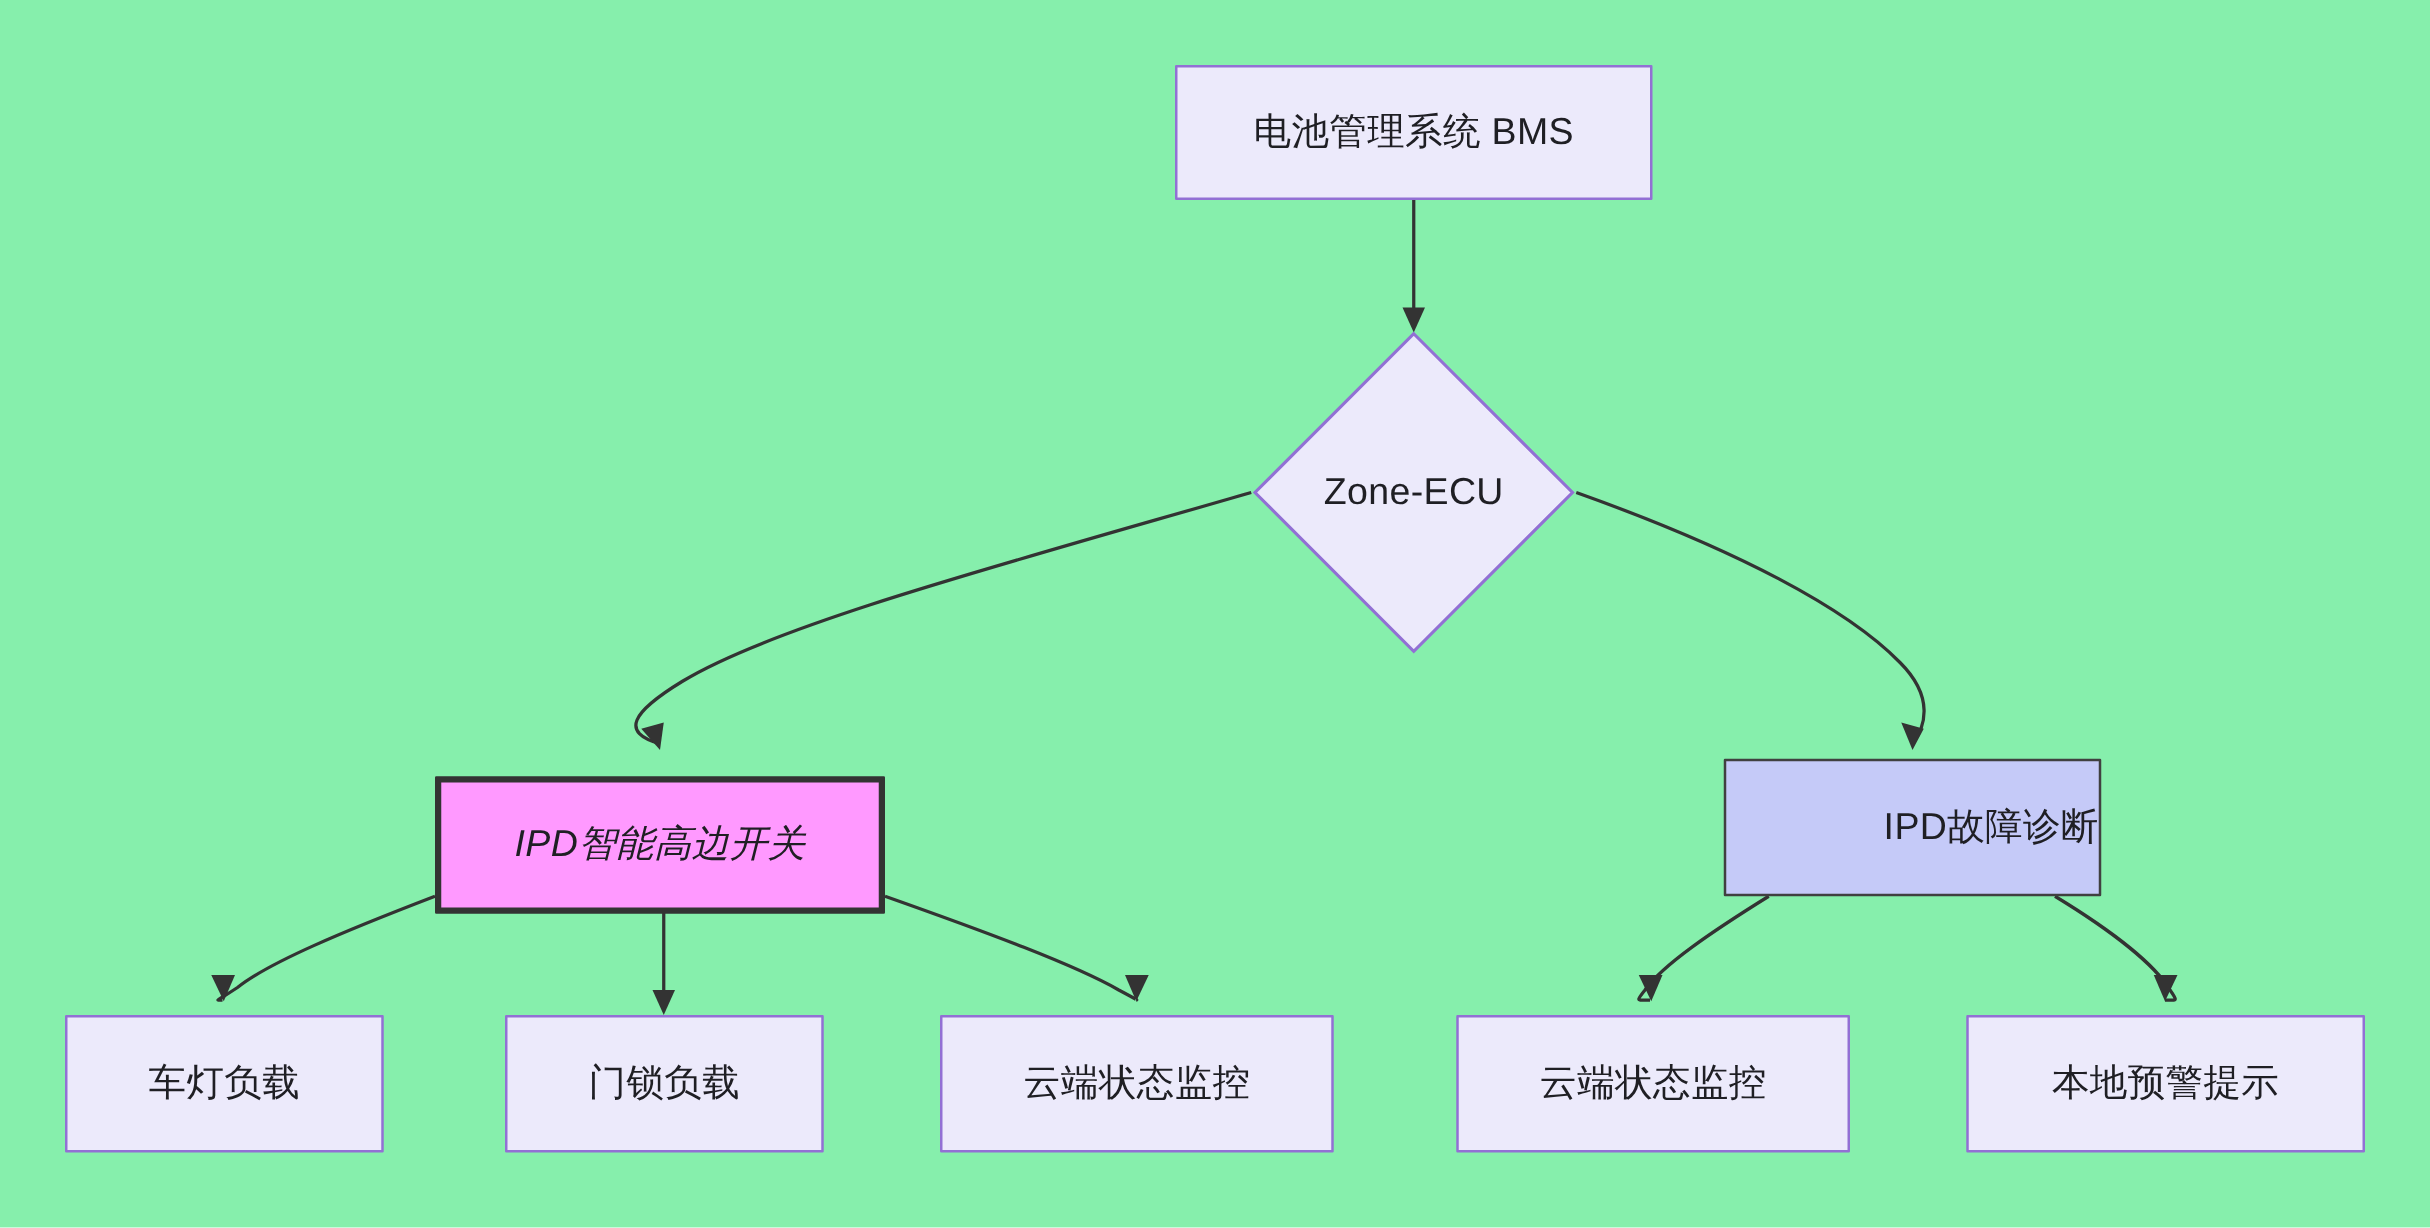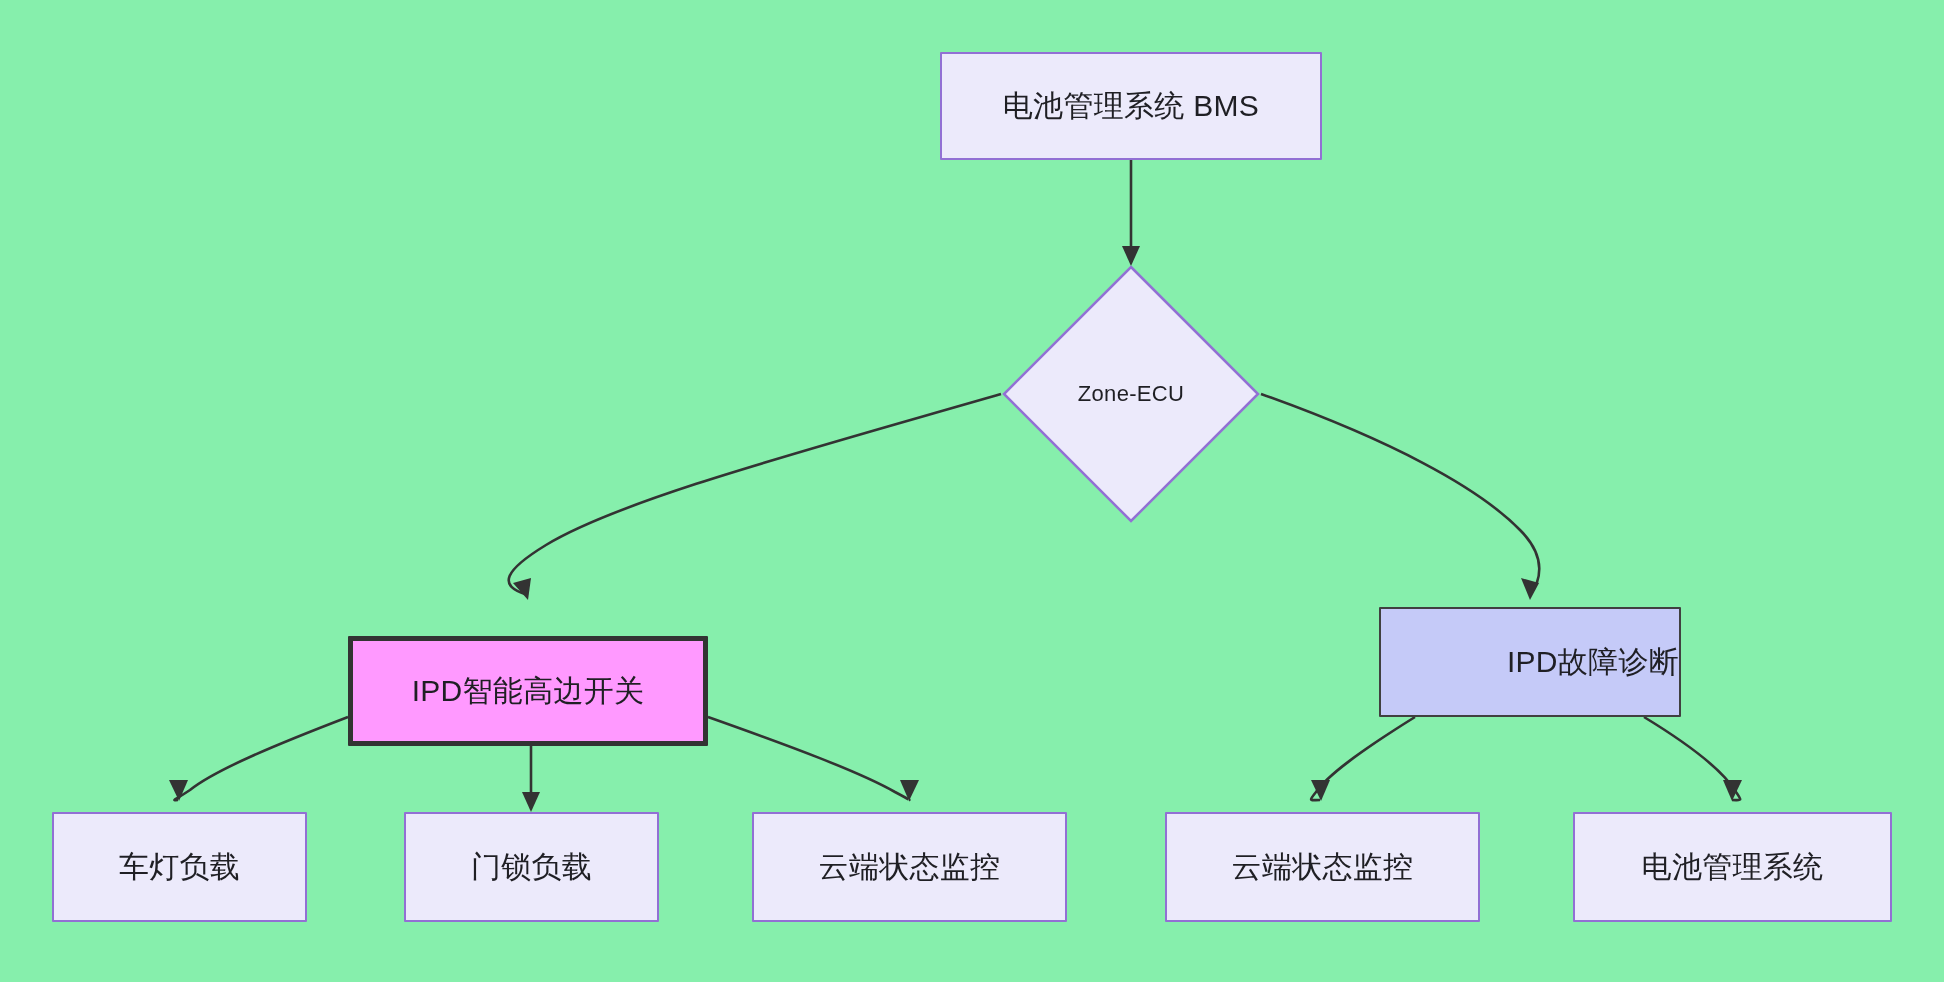--- a/index.html
+++ b/index.html
@@ -74,21 +74,21 @@
     height: 100%;
   }
   .node-diamond .diamond-face {
     fill: #ECEAFB;
     stroke: #9270D4;
     stroke-width: 2.5px;
   }
   .node-diamond .diamond-label {
     position: relative;
     z-index: 1;
-    font-size: 22px;
+    font-size: 30px;
     color: #1f1f24;
     letter-spacing: 0.3px;
   }
 </style>
 </head>
 <body>
 
 <div id="diagram-root">
 
   <svg id="edge-layer" viewBox="0 0 1944 982" width="1944" height="982" xmlns="http://www.w3.org/2000/svg">
@@ -138,21 +138,21 @@
     <span>电池管理系统 BMS</span>
   </div>
 
   <div class="node node-diamond" id="node-zone-ecu" style="left: 1001px; top: 264px; width: 260px; height: 260px;">
     <svg class="diamond-shape" viewBox="0 0 260 260" xmlns="http://www.w3.org/2000/svg">
       <polygon class="diamond-face" points="130,3 257,130 130,257 3,130"></polygon>
     </svg>
     <span class="diamond-label">Zone-ECU</span>
   </div>
 
-  <div class="node node-rect emphasis-pink" id="node-ipd-switch" style="left: 348px; top: 636px; width: 360px; height: 110px;">
+  <div class="node node-rect emphasis-pink" id="node-ipd-switch" style="left: 348px; top: 621px; width: 360px; height: 110px; font-style: italic;">
     <span>IPD智能高边开关</span>
   </div>
 
   <div class="node node-rect emphasis-periwinkle" id="node-ipd-diag" style="left: 1379px; top: 607px; width: 302px; height: 110px;">
     <span>IPD故障诊断</span>
   </div>
 
   <div class="node node-rect" id="node-lock-load" style="left: 404px; top: 812px; width: 255px; height: 110px;">
     <span>门锁负载</span>
   </div>
@@ -163,16 +163,16 @@
 
   <div class="node node-rect" id="node-seat-heat-load" style="left: 752px; top: 812px; width: 315px; height: 110px;">
     <span>云端状态监控</span>
   </div>
 
   <div class="node node-rect" id="node-cloud-monitor" style="left: 1165px; top: 812px; width: 315px; height: 110px;">
     <span>云端状态监控</span>
   </div>
 
   <div class="node node-rect" id="node-local-alert" style="left: 1573px; top: 812px; width: 319px; height: 110px;">
-    <span>电池管理系统</span>
+    <span>本地预警提示</span>
   </div>
 
 </div>
 
 </body></html>

